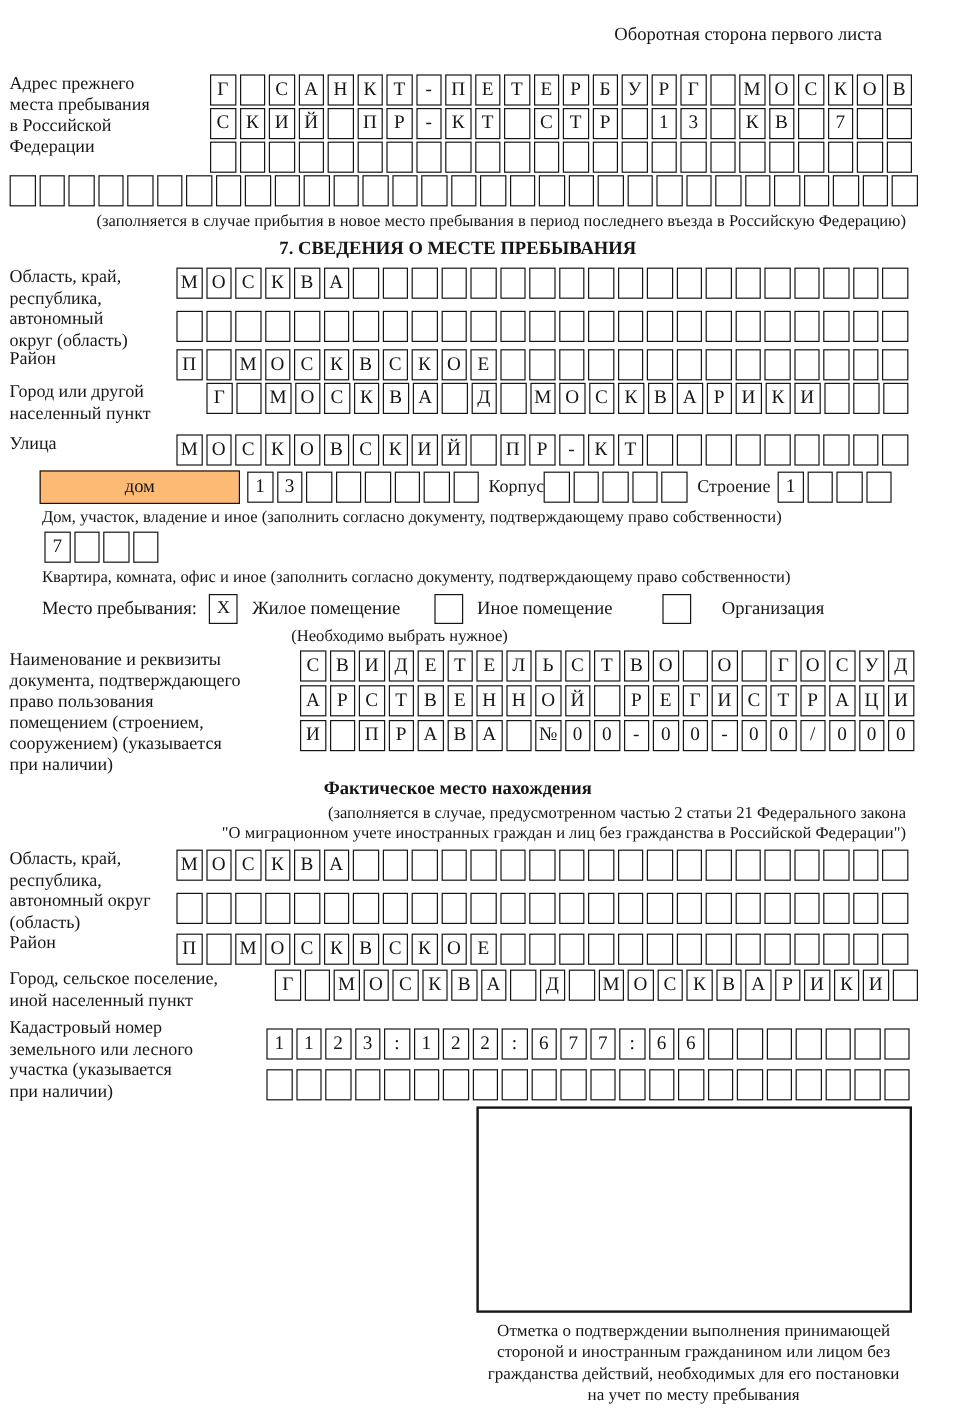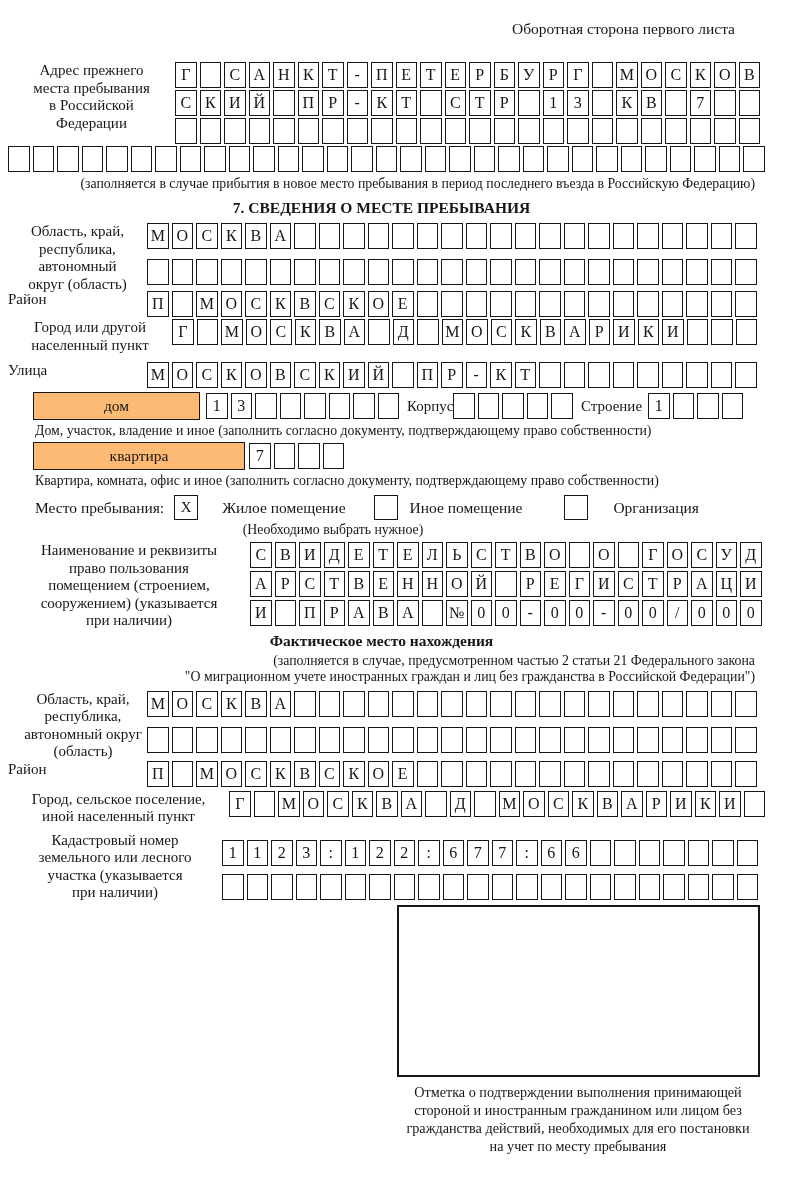--- a/index.html
+++ b/index.html
@@ -4,21 +4,21 @@
 <style>
   html,body{margin:0;padding:0;background:#ffffff;}
   body{width:800px;height:1180px;overflow:hidden;
        font-family:"Liberation Serif","DejaVu Serif",serif;color:#161616;}
   .page{position:relative;width:800px;height:1180px;padding-left:8px;box-sizing:border-box;}
 
   .page-header{margin-top:20px;padding-right:65px;text-align:right;font-size:15.5px;height:18px;}
 
   .frow{display:flex;align-items:flex-start;}
   .flabel{font-size:15px;line-height:17.5px;flex-shrink:0;}
-  .flabel div{white-space:nowrap;text-align:center;}
+  .flabel div{white-space:nowrap;}
   .w167{width:167px}.w139{width:139px}.w164{width:164px}
   .w242{width:242px}.w214{width:214px}.w221{width:221px}.w150{width:150px}
 
   .cells{display:flex;gap:3px;height:26px;}
   .cellcol{display:flex;flex-direction:column;}
   .gap2{gap:2px}.gap10{gap:10px}.gap3{gap:3px}.gap8{gap:8px}
   .cbox{box-sizing:border-box;width:21.5px;height:26px;border:1.6px solid #161616;
         display:flex;align-items:center;justify-content:center;
         font-size:16px;line-height:1;flex-shrink:0;background:#fff;}
   .fullrow{margin-top:2px;}
@@ -377,44 +377,44 @@
     <div class="cells">
         <span class="cbox">1</span>
         <span class="cbox"></span>
         <span class="cbox"></span>
         <span class="cbox"></span>
       </div>
   </div>
   <div class="note leftnote mt-n3">Дом, участок, владение и иное (заполнить согласно документу, подтверждающему право собственности)</div>
 
   <div class="apt-row mt-n3">
-    <div class="wide-box" style="width:212px">квартира</div>
     <div class="cells" style="margin-left:4px">
         <span class="cbox">7</span>
         <span class="cbox"></span>
         <span class="cbox"></span>
         <span class="cbox"></span>
       </div>
   </div>
   <div class="note leftnote mt-n3">Квартира, комната, офис и иное (заполнить согласно документу, подтверждающему право собственности)</div>
 
   <div class="stay-row mt-stay">
     <span>Место пребывания:</span>
     <span class="checkbox" style="margin-left:10px">X</span>
-    <span style="margin-left:24px">Жилое помещение</span>
+    <span style="margin-left:12px">Жилое помещение</span>
     <span class="checkbox" style="margin-left:28px"></span>
     <span style="margin-left:12px">Иное помещение</span>
     <span class="checkbox" style="margin-left:42px"></span>
     <span style="margin-left:25px">Организация</span>
   </div>
   <div class="note mt-choose" style="width:650px;text-align:center">(Необходимо выбрать нужное)</div>
 
   <div class="frow mt-doc">
     <div class="flabel w242">
       <div>Наименование и реквизиты</div>
+      <div>документа, подтверждающего</div>
       <div>право пользования</div>
       <div>помещением (строением,</div>
       <div>сооружением) (указывается</div>
       <div>при наличии)</div>
     </div>
     <div class="cellcol gap3">
       <div class="cells">
           <span class="cbox">С</span>
           <span class="cbox">В</span>
           <span class="cbox">И</span>

